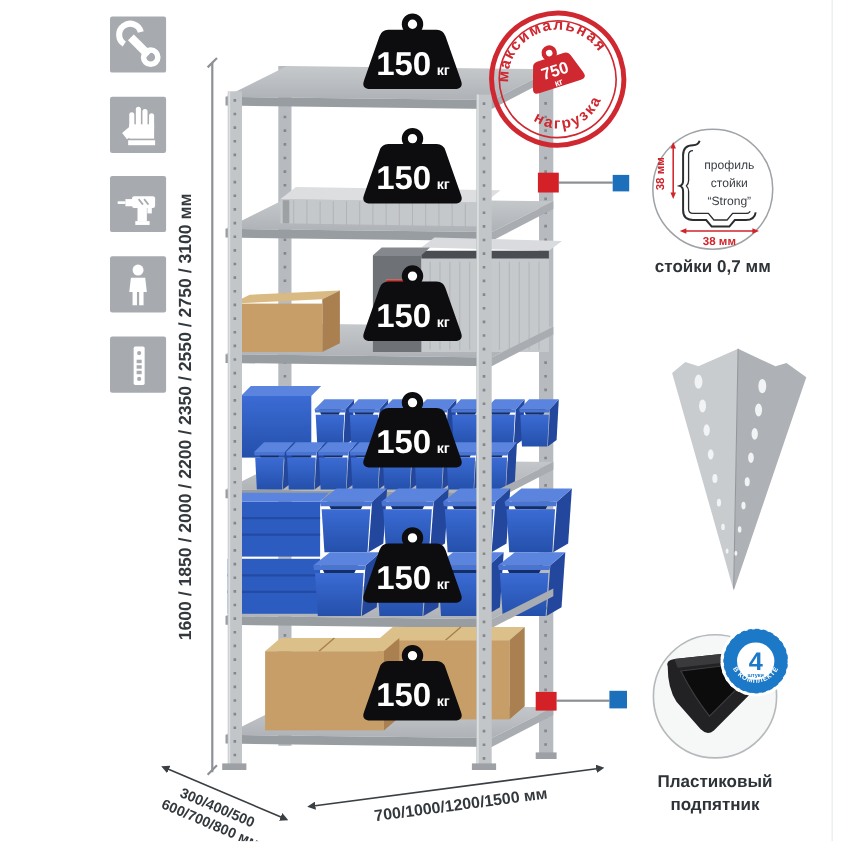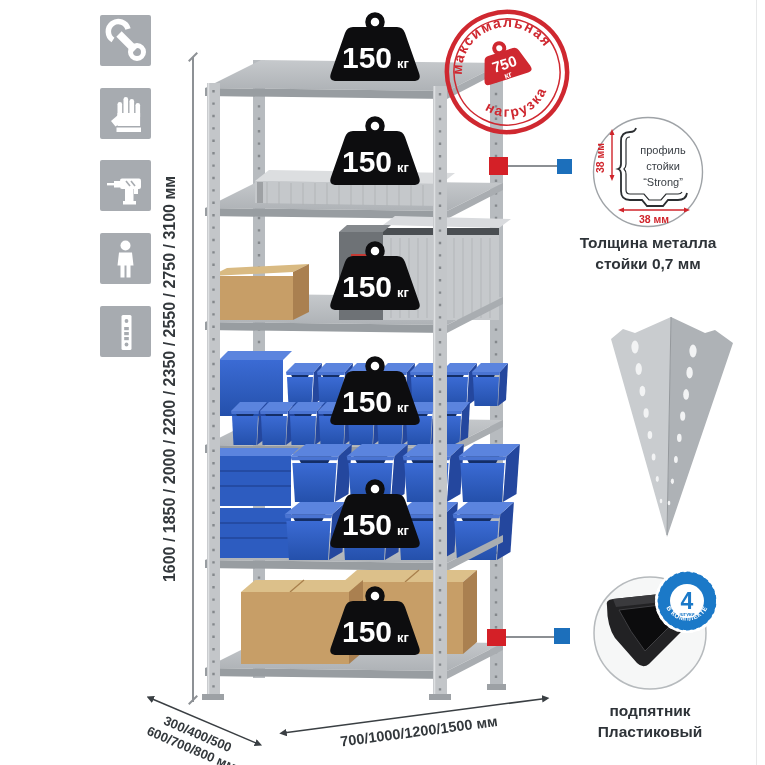--- a/index.html
+++ b/index.html
@@ -312,21 +312,20 @@
         <polygon points="100,96 94,93.5 94,98.5" fill="#d0242b" stroke="none"></polygon>
       </g>
       <text class="red-dim" x="14" y="44" transform="rotate(-90 14 44)" text-anchor="middle">38 мм</text>
       <text class="red-dim" x="64" y="109" text-anchor="middle" font-size="11">38 мм</text>
       <text class="prof-txt" x="73" y="40" text-anchor="middle">профиль</text>
       <text class="prof-txt" x="73" y="56" text-anchor="middle">стойки</text>
       <text class="prof-txt" x="73" y="72" text-anchor="middle">“Strong”</text>
     </svg>
   </div>
   <div class="caption" style="left:563px;top:232px">
-    <div>Толщина металла</div>
     <div>стойки 0,7 мм</div>
   </div>
 
   <div class="detail" style="left:605px;top:305px">
     <svg width="150" height="240" viewBox="0 0 150 240">
       <polygon points="6,34 18,24 30,28 66,12 62,232" fill="#c9cccf"></polygon>
       <polygon points="66,12 100,28 110,25 128,38 62,232" fill="#aeb2b6"></polygon>
       <line x1="66" y1="12" x2="62" y2="230" stroke="#94989c" stroke-width="1"></line>
       <g fill="#f2f3f4">
         <ellipse cx="30" cy="42" rx="3.6" ry="6.5"></ellipse>
@@ -363,22 +362,22 @@
         <text x="102" y="43" text-anchor="middle" font-size="23" font-weight="bold" fill="#1b79c8">4</text>
         <text x="102" y="49.5" text-anchor="middle" font-size="5" font-weight="bold" fill="#1b79c8">штуки</text>
         <path id="arcBadge" d="M81,41 A23,23 0 0 0 123,41" fill="none"></path>
         <text font-size="6.2" font-weight="bold" fill="#fff" letter-spacing="0.6">
           <textPath href="#arcBadge" startOffset="50%" text-anchor="middle">В КОМПЛЕКТЕ</textPath>
         </text>
       </g>
     </svg>
   </div>
   <div class="caption" style="left:565px;top:700px">
+    <div>Пластиковый</div>
     <div>подпятник</div>
-    <div>Пластиковый</div>
   </div>
 
   <svg class="dimsvg" style="left:138px;top:684px" width="180" height="81" viewBox="0 0 180 81">
     <defs>
       <marker id="ah1" viewBox="0 0 10 10" refX="5" refY="5" markerWidth="5" markerHeight="5" orient="auto-start-reverse">
         <path d="M0,0 L10,5 L0,10 z" fill="#3a3f43"></path>
       </marker>
     </defs>
     <g transform="rotate(23 12 14)">
       <line x1="12" y1="14" x2="130" y2="14" stroke="#3a3f43" stroke-width="1.5" marker-start="url(#ah1)" marker-end="url(#ah1)"></line>

